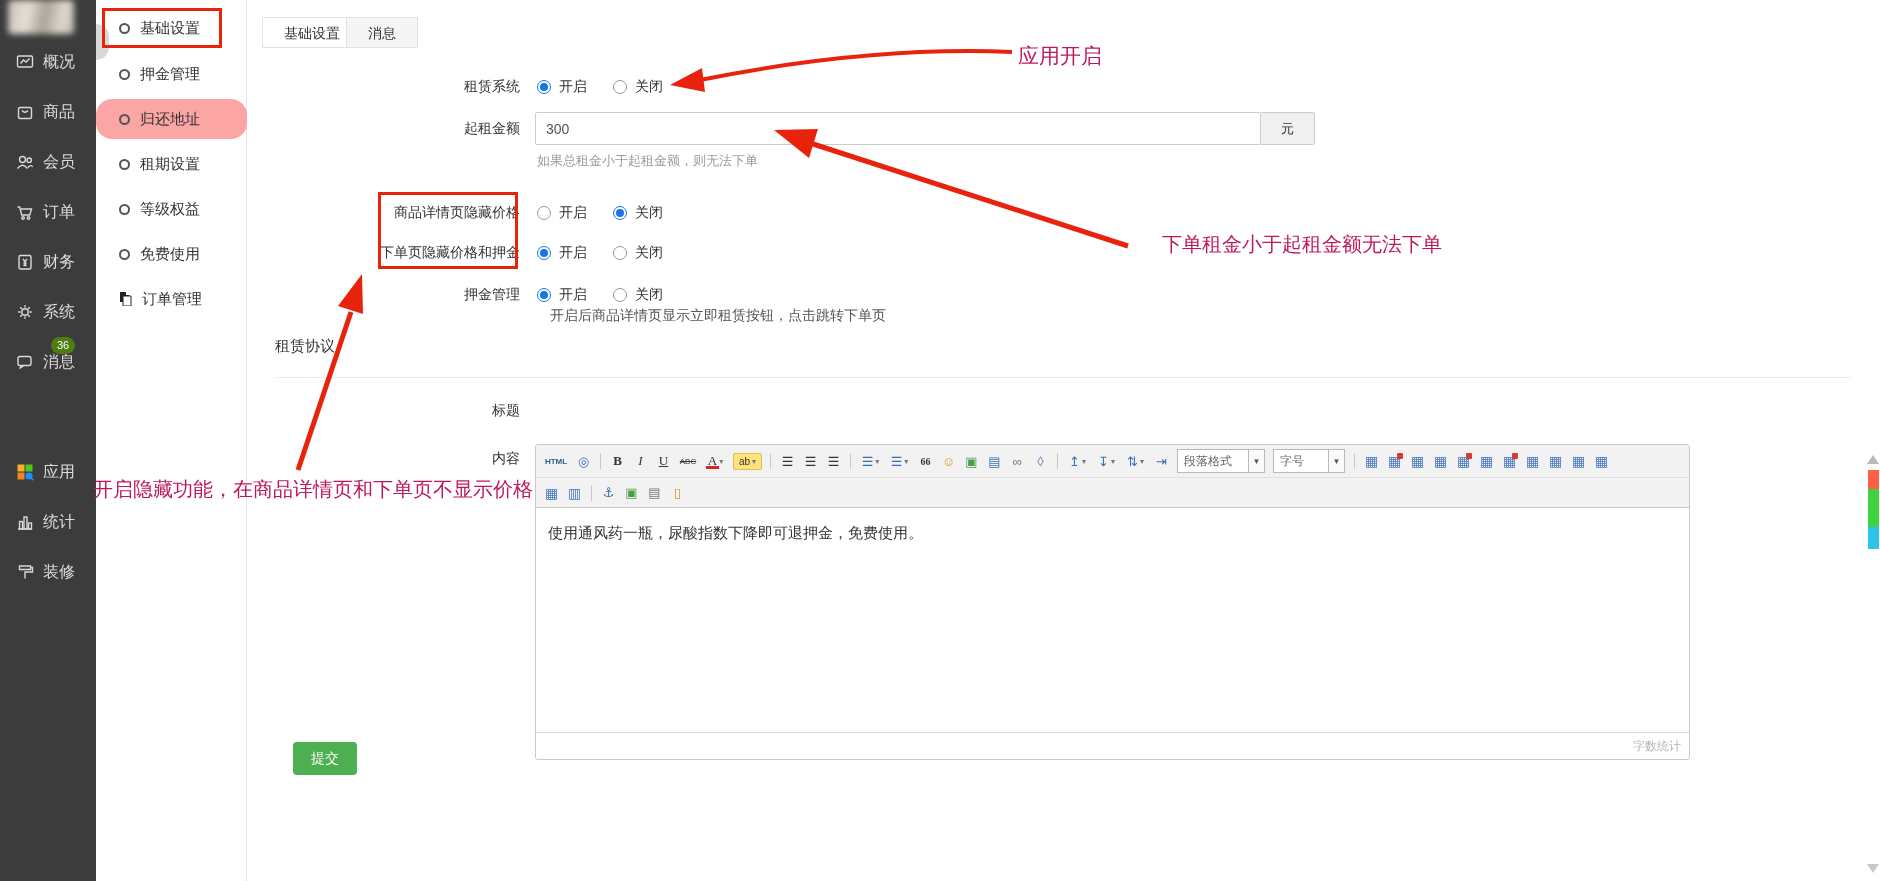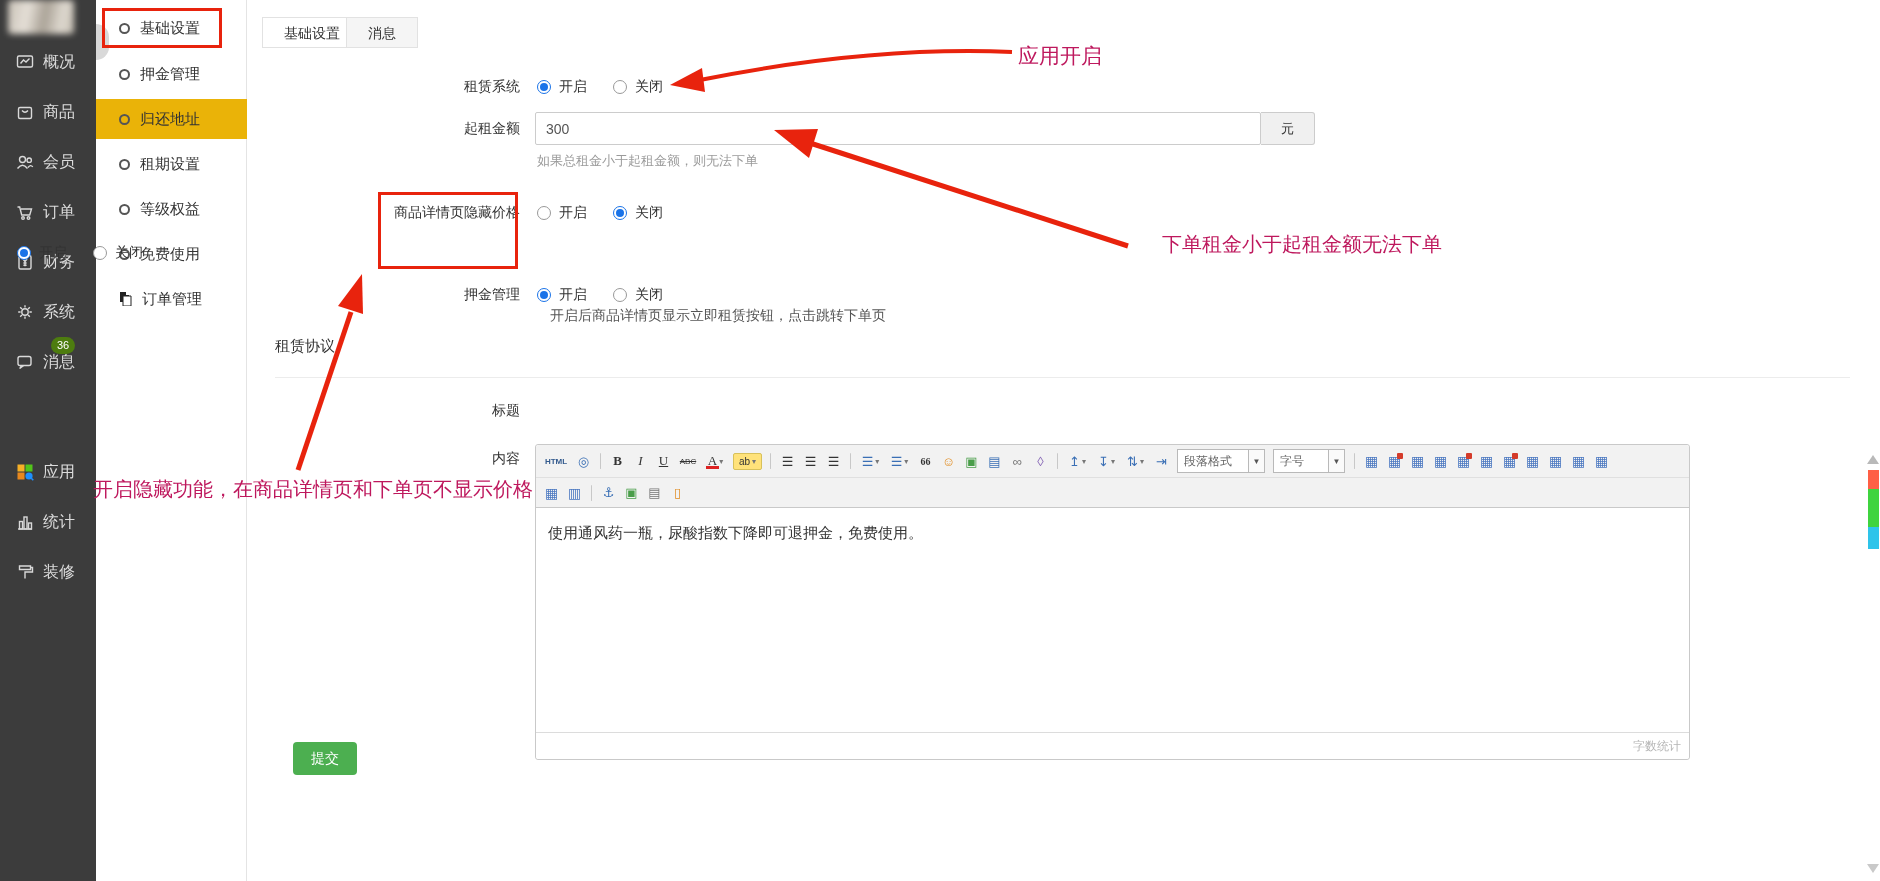--- a/index.html
+++ b/index.html
@@ -17,21 +17,21 @@
   .badge{position:absolute;left:51px;top:337px;background:#4d7c0f;color:#fff;font-size:11px;
     line-height:17px;padding:0 6px;border-radius:9px;z-index:3;}
 
   
   .submenu{position:absolute;left:96px;top:0;width:151px;height:881px;background:#fff;
     border-right:1px solid #e4e4e4;box-sizing:border-box;}
   .collapse-handle{position:absolute;left:0;top:24px;width:13px;height:36px;background:#d9d9d9;
     border-radius:0 18px 18px 0;}
   .mitem{position:absolute;left:0;width:151px;height:40px;display:flex;align-items:center;
     padding-left:23px;box-sizing:border-box;gap:10px;font-size:15px;color:#333;cursor:pointer;}
-  .mitem.active{background:#eab308;}
+  .mitem.active{background:#fca5a5;border-radius:16px;}
   .ring{width:11px;height:11px;border:2px solid #555;border-radius:50%;box-sizing:border-box;flex:0 0 auto;}
 
   
   .tab{position:absolute;top:17px;height:31px;line-height:31px;padding:0 21px;font-size:14px;
     color:#333;box-sizing:border-box;cursor:pointer;}
   .tab.active{left:262px;background:#fff;border:1px solid #e2e2e2;}
   .tab.inactive{left:346px;background:#f5f5f5;border:1px solid #e2e2e2;}
 
   
   .row{position:absolute;left:0;display:flex;align-items:center;}
@@ -263,20 +263,21 @@
     <div class="flabel">商品详情页隐藏价格</div>
     <div class="ctrl radios">
       <span class="radio"></span>
       <span class="rlabel">开启</span>
       <span class="radio sel"></span>
       <span class="rlabel">关闭</span>
     </div>
   </div>
 
   <div class="row" style="top:239px;height:28px">
+    <div class="flabel">下单页隐藏价格和押金</div>
     <div class="ctrl radios">
       <span class="radio sel"></span>
       <span class="rlabel">开启</span>
       <span class="radio"></span>
       <span class="rlabel">关闭</span>
     </div>
   </div>
 
   <div class="row" style="top:281px;height:28px">
     <div class="flabel">押金管理</div>

